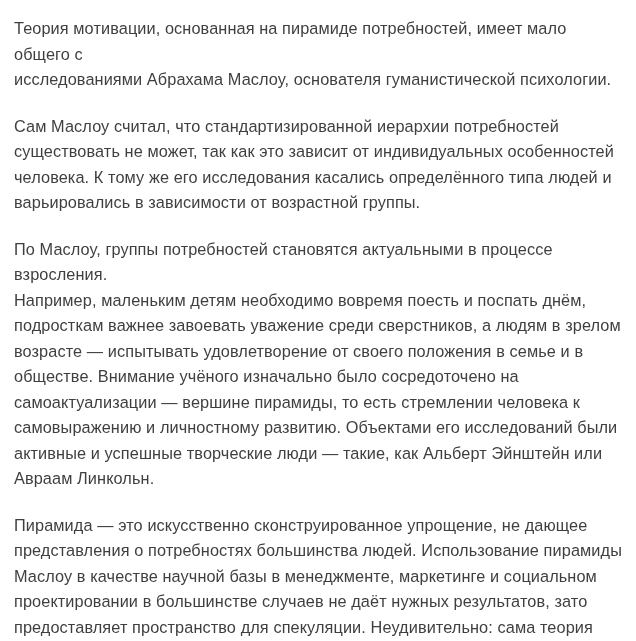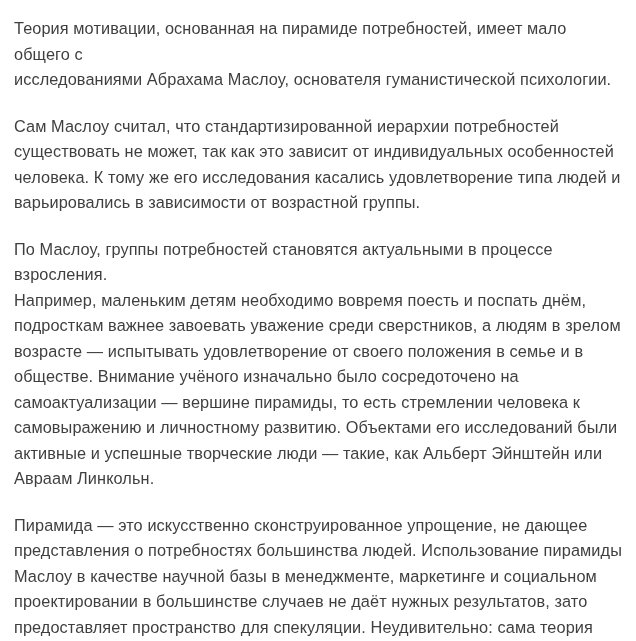--- a/index.html
+++ b/index.html
@@ -30,21 +30,21 @@
   }
 </style>
 </head>
 <body>
 
 <main class="article">
   <p>Теория мотивации, основанная на пирамиде потребностей, имеет мало общего с
 исследованиями Абрахама Маслоу, основателя гуманистической психологии.</p>
   <p>Сам Маслоу считал, что стандартизированной иерархии потребностей
 существовать не может, так как это зависит от индивидуальных особенностей
-человека. К тому же его исследования касались удовлетворение типа людей и
+человека. К тому же его исследования касались определённого типа людей и
 варьировались в зависимости от возрастной группы.</p>
   <p>По Маслоу, группы потребностей становятся актуальными в процессе взросления.
 Например, маленьким детям необходимо вовремя поесть и поспать днём,
 подросткам важнее завоевать уважение среди сверстников, а людям в зрелом
 возрасте — испытывать удовлетворение от своего положения в семье и в
 обществе. Внимание учёного изначально было сосредоточено на
 самоактуализации — вершине пирамиды, то есть стремлении человека к
 самовыражению и личностному развитию. Объектами его исследований были
 активные и успешные творческие люди — такие, как Альберт Эйнштейн или
 Авраам Линкольн.</p>

